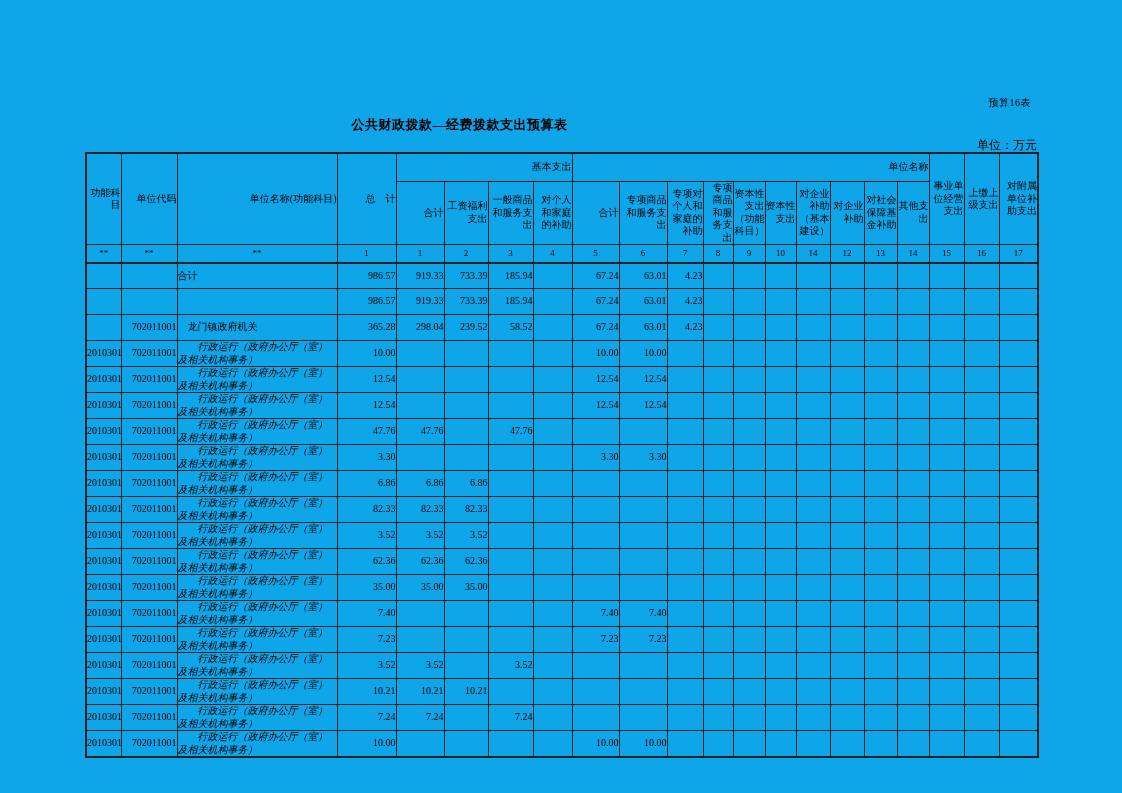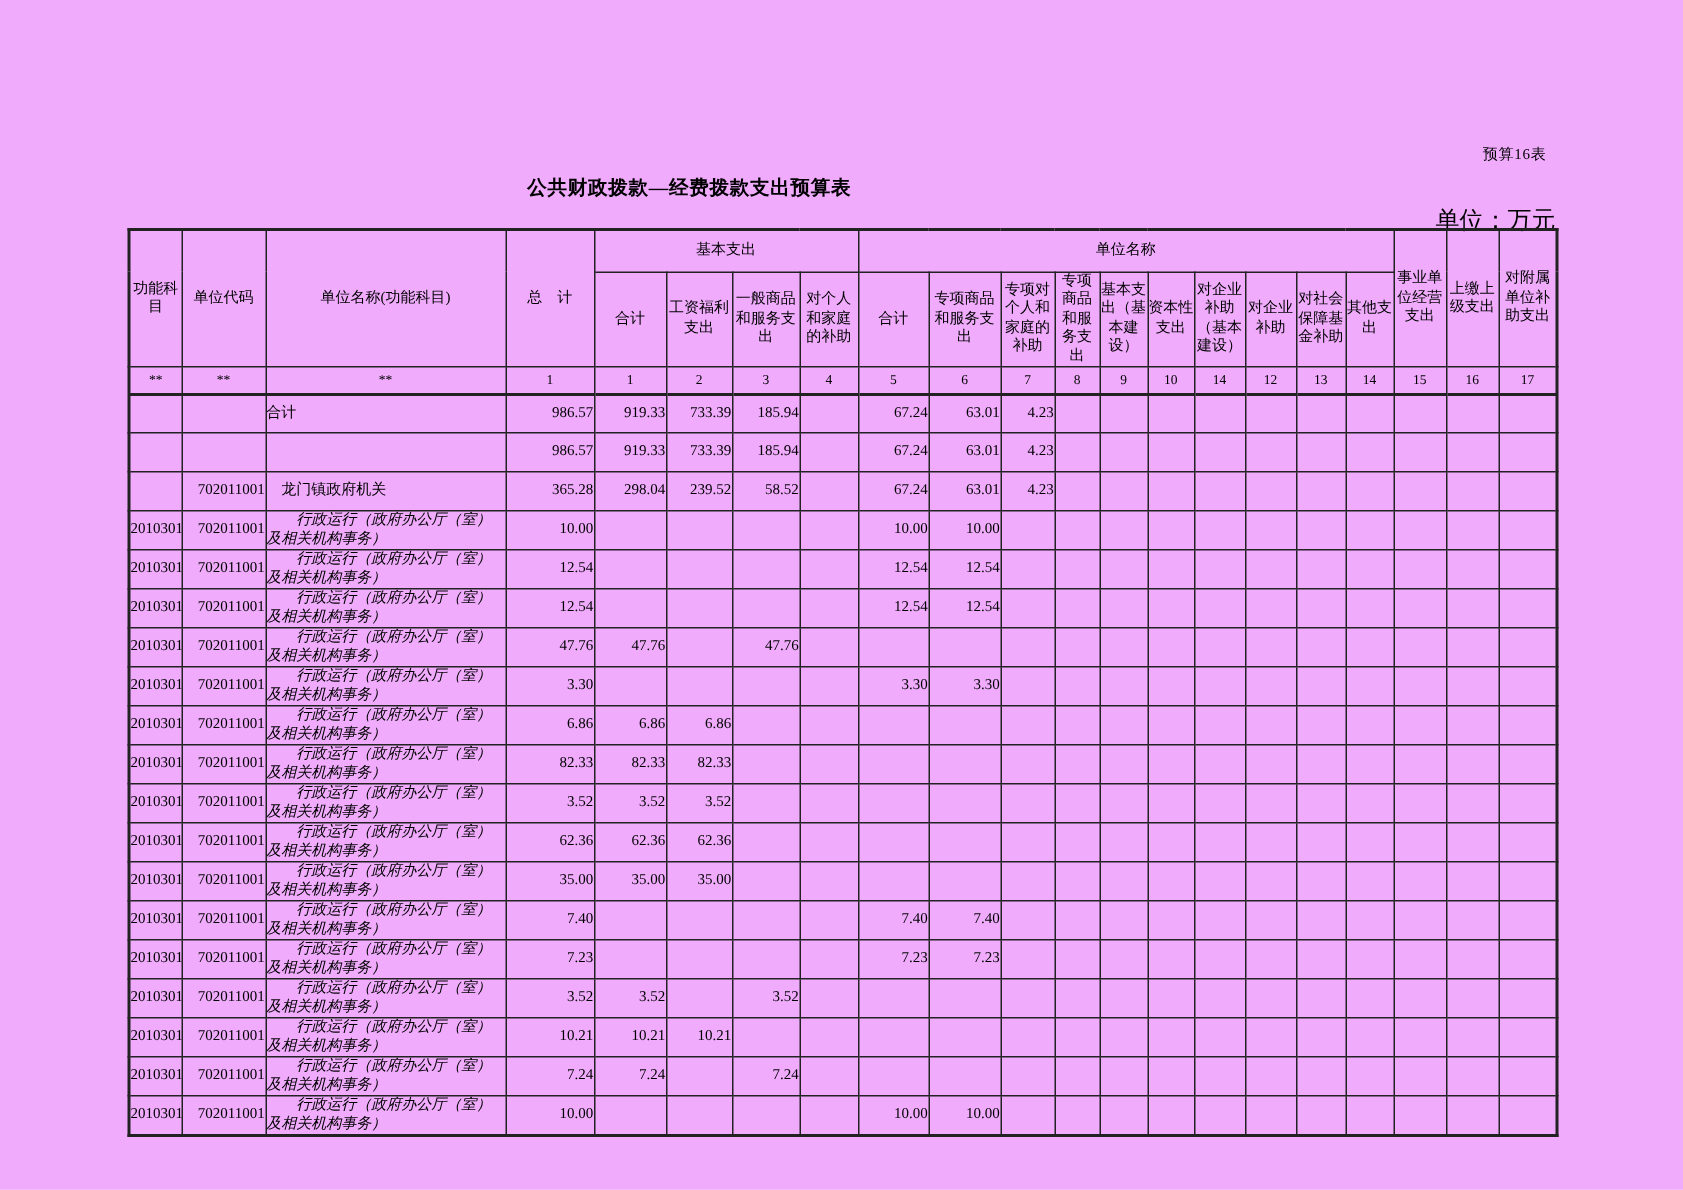--- a/index.html
+++ b/index.html
@@ -3,52 +3,52 @@
 <meta charset="utf-8">
 <style>
   * { box-sizing: border-box; }
   html, body { margin: 0; padding: 0; }
   body {
     width: 1122px; height: 793px;
     background: #ffffff;
     font-family: "Liberation Serif", "DejavU Serif", serif;
     color: #000;
   }
-  .page { position: relative; width: 1122px; height: 793px; overflow: hidden; background:#f0abfc;padding-left:24px; }
+  .page { position: relative; width: 1122px; height: 793px; overflow: hidden; background:#0ea5e9;padding-left:24px; }
 
   .form-label {
     position: absolute; top: 96px; right: 91px;
     font-size: 10px; letter-spacing: 0.5px;
   }
   .doc-title {
     position: absolute; top: 116px; left: 0; width: 919px;
     text-align: center; font-size: 13px; font-weight: bold; letter-spacing: 0.5px;
   }
   .unit-label {
     position: absolute; top: 137px; right: 85px;
-    font-size: 16px;
+    font-size: 12px;
   }
 
   table.budget {
     position: absolute; left: 85px; top: 152px;
     width: 952px; height: 590px;
     border-collapse: collapse; table-layout: fixed;
     border: 2px solid #222;
   }
   table.budget th, table.budget td {
     border: 1px solid #222;
     padding: 0; margin: 0;
     font-weight: normal;
     vertical-align: middle;
     overflow: hidden;
     font-size: 10px;
     line-height: 1.25;
   }
   thead th {
-    text-align: center;
+    text-align: right;
     font-size: 8.5px;
     padding: 1px;
   }
   tr.h1 { height: 28px; }
   tr.h2 { height: 45px; }
   tr.idx { height: 18px; }
   tr.idx td { text-align: center; font-size: 9px; border-bottom: 2px solid #222; }
   tbody tr.datarow { height: 26px; }
   td.num { text-align: right; padding-right: 2px; font-size: 10px; }
   td.code { text-align: right; font-size: 10px; }
@@ -105,21 +105,21 @@
       </tr>
       <tr class="h2">
         <th>合计</th>
         <th>工资福利支出</th>
         <th>一般商品和服务支出</th>
         <th>对个人和家庭的补助</th>
         <th>合计</th>
         <th>专项商品和服务支出</th>
         <th>专项对个人和家庭的补助</th>
         <th>专项商品和服务支出</th>
-        <th>基本支出（基本建设）</th>
+        <th>资本性支出（功能科目）</th>
         <th>资本性支出</th>
         <th>对企业补助（基本建设）</th>
         <th>对企业补助</th>
         <th>对社会保障基金补助</th>
         <th>其他支出</th>
       </tr>
     </thead>
     <tbody id="tbody">
         <tr class="idx">
           <td>**</td>

